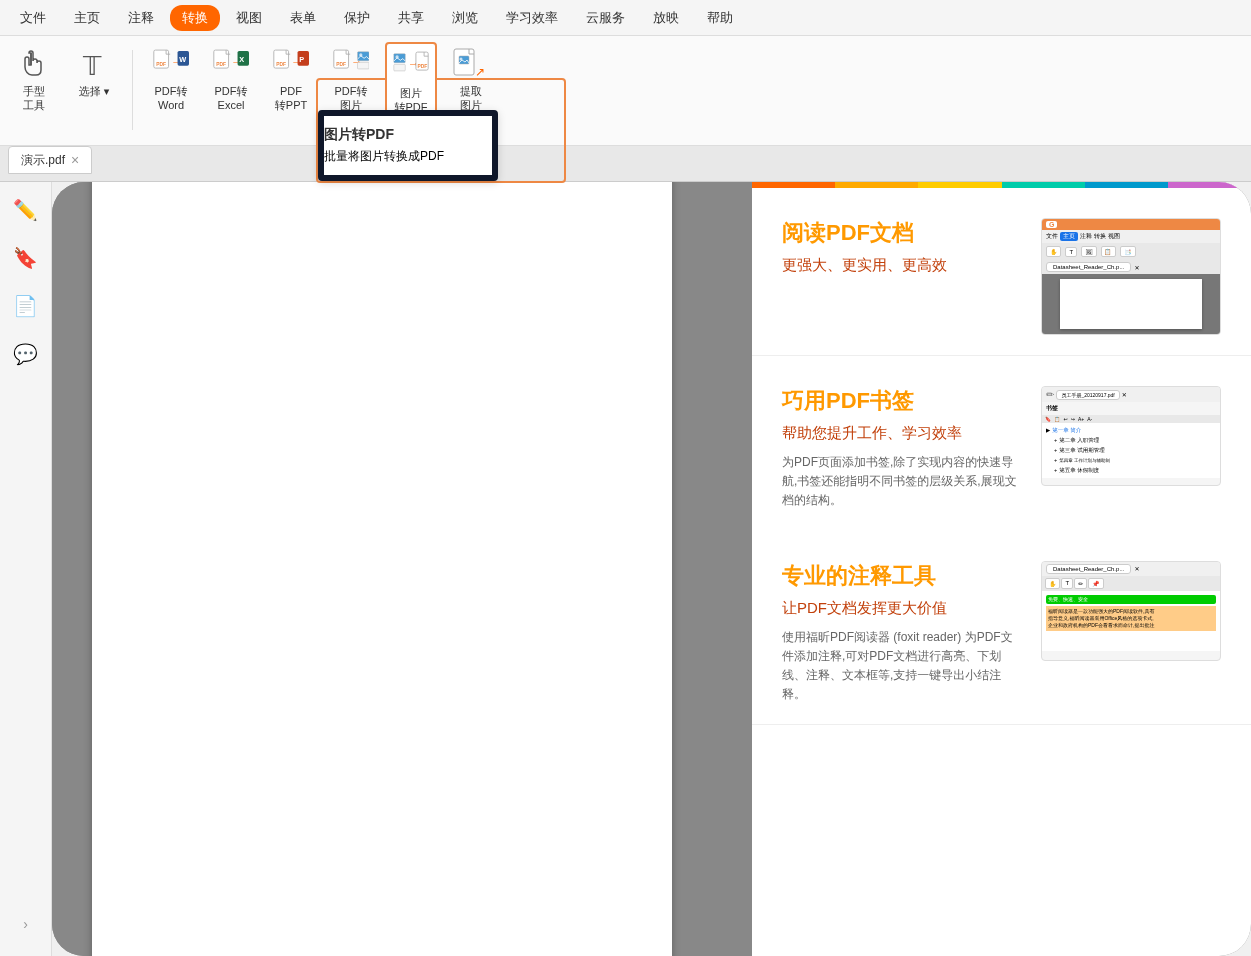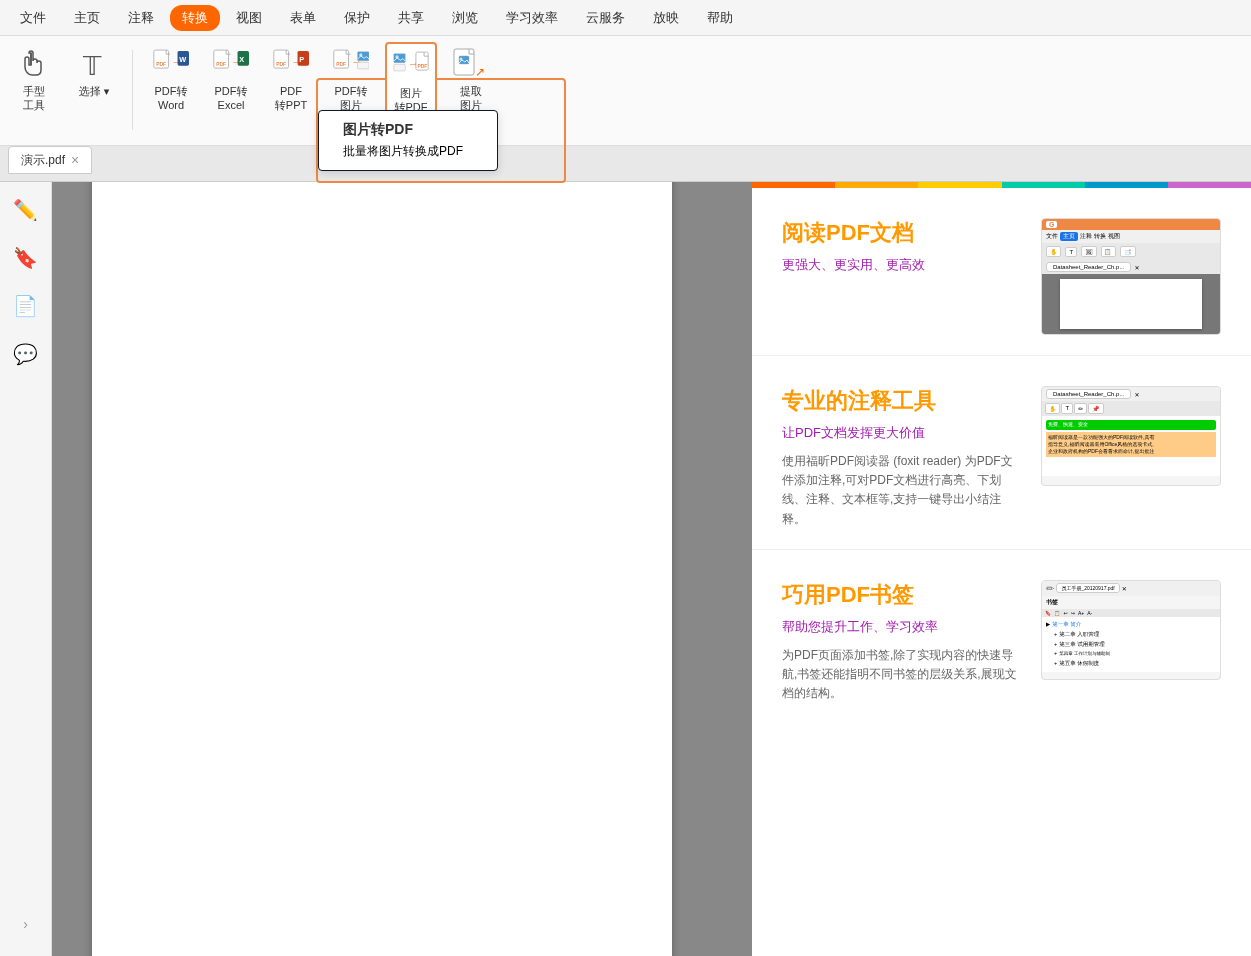--- a/index.html
+++ b/index.html
@@ -57,21 +57,21 @@
       position: absolute; left: 0; top: 182px; bottom: 0;
       width: 52px; background: #f5f5f5; border-right: 1px solid #ddd;
       display: flex; flex-direction: column; align-items: center; padding-top: 10px; gap: 12px;
     }
     .sidebar-icon { font-size: 20px; color: #777; cursor: pointer; padding: 6px; border-radius: 4px; }
     .sidebar-arrow { font-size: 14px; color: #999; cursor: pointer; margin-top: auto; margin-bottom: 20px; padding: 4px; }
 
     
     .main-area {
       position: absolute; left: 52px; top: 182px; right: 0; bottom: 0;
-      background: #888; overflow: hidden;
+      background: #888; overflow: hidden; border-radius: 32px;
     }
 
     
     .pdf-page-area {
       position: absolute; left: 0; top: 0; bottom: 0; width: 660px;
       background: #888; display: flex; align-items: center; justify-content: center;
     }
     .pdf-page {
       width: 580px; background: white; min-height: 820px; box-shadow: 0 2px 8px rgba(0,0,0,0.3);
     }
@@ -89,33 +89,33 @@
     .color-bar-segment { flex: 1; }
 
     
     .feature-section {
       padding: 30px 30px 20px 30px;
       border-bottom: 1px solid #eee;
       display: flex; gap: 20px; align-items: flex-start;
     }
     .feature-text { flex: 1; }
     .feature-title { font-size: 22px; color: #ff9900; font-weight: bold; margin-bottom: 8px; }
-    .feature-subtitle { font-size: 13px; color: #a21caf; margin-bottom: 10px; }
+    .feature-subtitle { font-size: 15px; color: #c2410c; margin-bottom: 10px; }
     .feature-desc { font-size: 12px; color: #666; line-height: 1.6; }
     .feature-screenshot {
       width: 180px; min-height: 100px;
       background: #f5f5f5; border: 1px solid #ddd; border-radius: 4px;
       overflow: hidden; flex-shrink: 0;
     }
 
     
     .tooltip-box {
       position: absolute; left: 318px; top: 110px;
-      background: white; border: 1px solid #0f172a;
-      border-radius: 4px; padding: 10px 24px;
+      background: white; border: 6px solid #0f172a;
+      border-radius: 4px; padding: 10px 0;
       box-shadow: 0 2px 8px rgba(0,0,0,0.15);
       z-index: 100; min-width: 180px;
     }
     .tooltip-title { font-size: 14px; font-weight: bold; color: #333; margin-bottom: 4px; }
     .tooltip-desc { font-size: 12px; color: #000000; }
 
     
     .toolbar-highlight-border {
       position: absolute; left: 316px; top: 42px;
       width: 250px; height: 105px;
@@ -316,45 +316,20 @@
           <span style="border:1px solid #ccc;background:white;padding:1px 3px;border-radius:2px;">🖼</span>
           <span style="border:1px solid #ccc;background:white;padding:1px 3px;border-radius:2px;">📋</span>
           <span style="border:1px solid #ccc;background:white;padding:1px 3px;border-radius:2px;">📑</span>
         </div>
         <div style="background:#e8e8e8; padding:2px 4px; font-size:6px; display:flex; align-items:center; gap:3px;">
           <span style="background:white;border:1px solid #ccc;padding:1px 6px;border-radius:3px;">Datasheet_Reader_Ch.p...</span>
           <span>✕</span>
         </div>
         <div style="background:#777; height:60px; display:flex; align-items:center; justify-content:center;">
           <div style="background:white;width:80%;height:50px;box-shadow:0 1px 3px rgba(0,0,0,0.3);"></div>
-        </div>
-      </div>
-    </div>
-
-    <div class="feature-section">
-      <div class="feature-text">
-        <div class="feature-title">专业的注释工具</div>
-        <div class="feature-subtitle">让PDF文档发挥更大价值</div>
-        <div class="feature-desc">使用福昕PDF阅读器 (foxit reader) 为PDF文件添加注释,可对PDF文档进行高亮、下划线、注释、文本框等,支持一键导出小结注释。</div>
-      </div>
-      <div class="feature-screenshot">
-
-        <div style="background:#f0f0f0; padding:2px 4px; font-size:6px; display:flex; align-items:center; gap:3px;">
-          <span style="background:white;border:1px solid #ccc;padding:1px 6px;border-radius:3px;">Datasheet_Reader_Ch.p...</span>
-          <span>✕</span>
-        </div>
-        <div style="background:#e8e8e8; display:flex; gap:1px; padding:2px 3px; font-size:6px;">
-          <span style="background:white;border:1px solid #ccc;border-radius:2px;padding:1px 3px;">✋</span>
-          <span style="background:white;border:1px solid #ccc;border-radius:2px;padding:1px 3px;">T</span>
-          <span style="background:white;border:1px solid #ccc;border-radius:2px;padding:1px 3px;">✏</span>
-          <span style="background:white;border:1px solid #ccc;border-radius:2px;padding:1px 3px;">📌</span>
-        </div>
-        <div style="background:white; padding:4px; font-size:6px; line-height:1.5; min-height:60px;">
-          <div style="background:#00cc00;color:white;padding:1px 2px;font-size:5px;margin-bottom:2px;border-radius:2px;">免费、快速、安全</div>
-          <div style="background:#ffcc88;font-size:5px;padding:2px;line-height:1.4;">福昕阅读器是一款功能强大的PDF阅读软件,具有<br>指导意义,福昕阅读器采用Office风格的选项卡式,<br>企业和政府机构的PDF会看看求而命计,提出批注</div>
         </div>
       </div>
     </div>
 
     <div class="feature-section" style="border-bottom:none;">
       <div class="feature-text">
         <div class="feature-title">巧用PDF书签</div>
         <div class="feature-subtitle">帮助您提升工作、学习效率</div>
         <div class="feature-desc">为PDF页面添加书签,除了实现内容的快速导航,书签还能指明不同书签的层级关系,展现文档的结构。</div>
       </div>
@@ -393,14 +368,39 @@
               <span>+</span> 
               <span style="font-size:4.5px;">第四章 工作计划与辅助制</span>
             </div>
           <div style="display:flex;align-items:center;gap:2px;padding-left:8px;">
               <span>+</span> 
               <span>第五章 休假制度</span>
             </div>
         </div>
       </div>
     </div>
+
+    <div class="feature-section">
+      <div class="feature-text">
+        <div class="feature-title">专业的注释工具</div>
+        <div class="feature-subtitle">让PDF文档发挥更大价值</div>
+        <div class="feature-desc">使用福昕PDF阅读器 (foxit reader) 为PDF文件添加注释,可对PDF文档进行高亮、下划线、注释、文本框等,支持一键导出小结注释。</div>
+      </div>
+      <div class="feature-screenshot">
+
+        <div style="background:#f0f0f0; padding:2px 4px; font-size:6px; display:flex; align-items:center; gap:3px;">
+          <span style="background:white;border:1px solid #ccc;padding:1px 6px;border-radius:3px;">Datasheet_Reader_Ch.p...</span>
+          <span>✕</span>
+        </div>
+        <div style="background:#e8e8e8; display:flex; gap:1px; padding:2px 3px; font-size:6px;">
+          <span style="background:white;border:1px solid #ccc;border-radius:2px;padding:1px 3px;">✋</span>
+          <span style="background:white;border:1px solid #ccc;border-radius:2px;padding:1px 3px;">T</span>
+          <span style="background:white;border:1px solid #ccc;border-radius:2px;padding:1px 3px;">✏</span>
+          <span style="background:white;border:1px solid #ccc;border-radius:2px;padding:1px 3px;">📌</span>
+        </div>
+        <div style="background:white; padding:4px; font-size:6px; line-height:1.5; min-height:60px;">
+          <div style="background:#00cc00;color:white;padding:1px 2px;font-size:5px;margin-bottom:2px;border-radius:2px;">免费、快速、安全</div>
+          <div style="background:#ffcc88;font-size:5px;padding:2px;line-height:1.4;">福昕阅读器是一款功能强大的PDF阅读软件,具有<br>指导意义,福昕阅读器采用Office风格的选项卡式,<br>企业和政府机构的PDF会看看求而命计,提出批注</div>
+        </div>
+      </div>
+    </div>
   </div>
 </div>
 
 </body></html>

